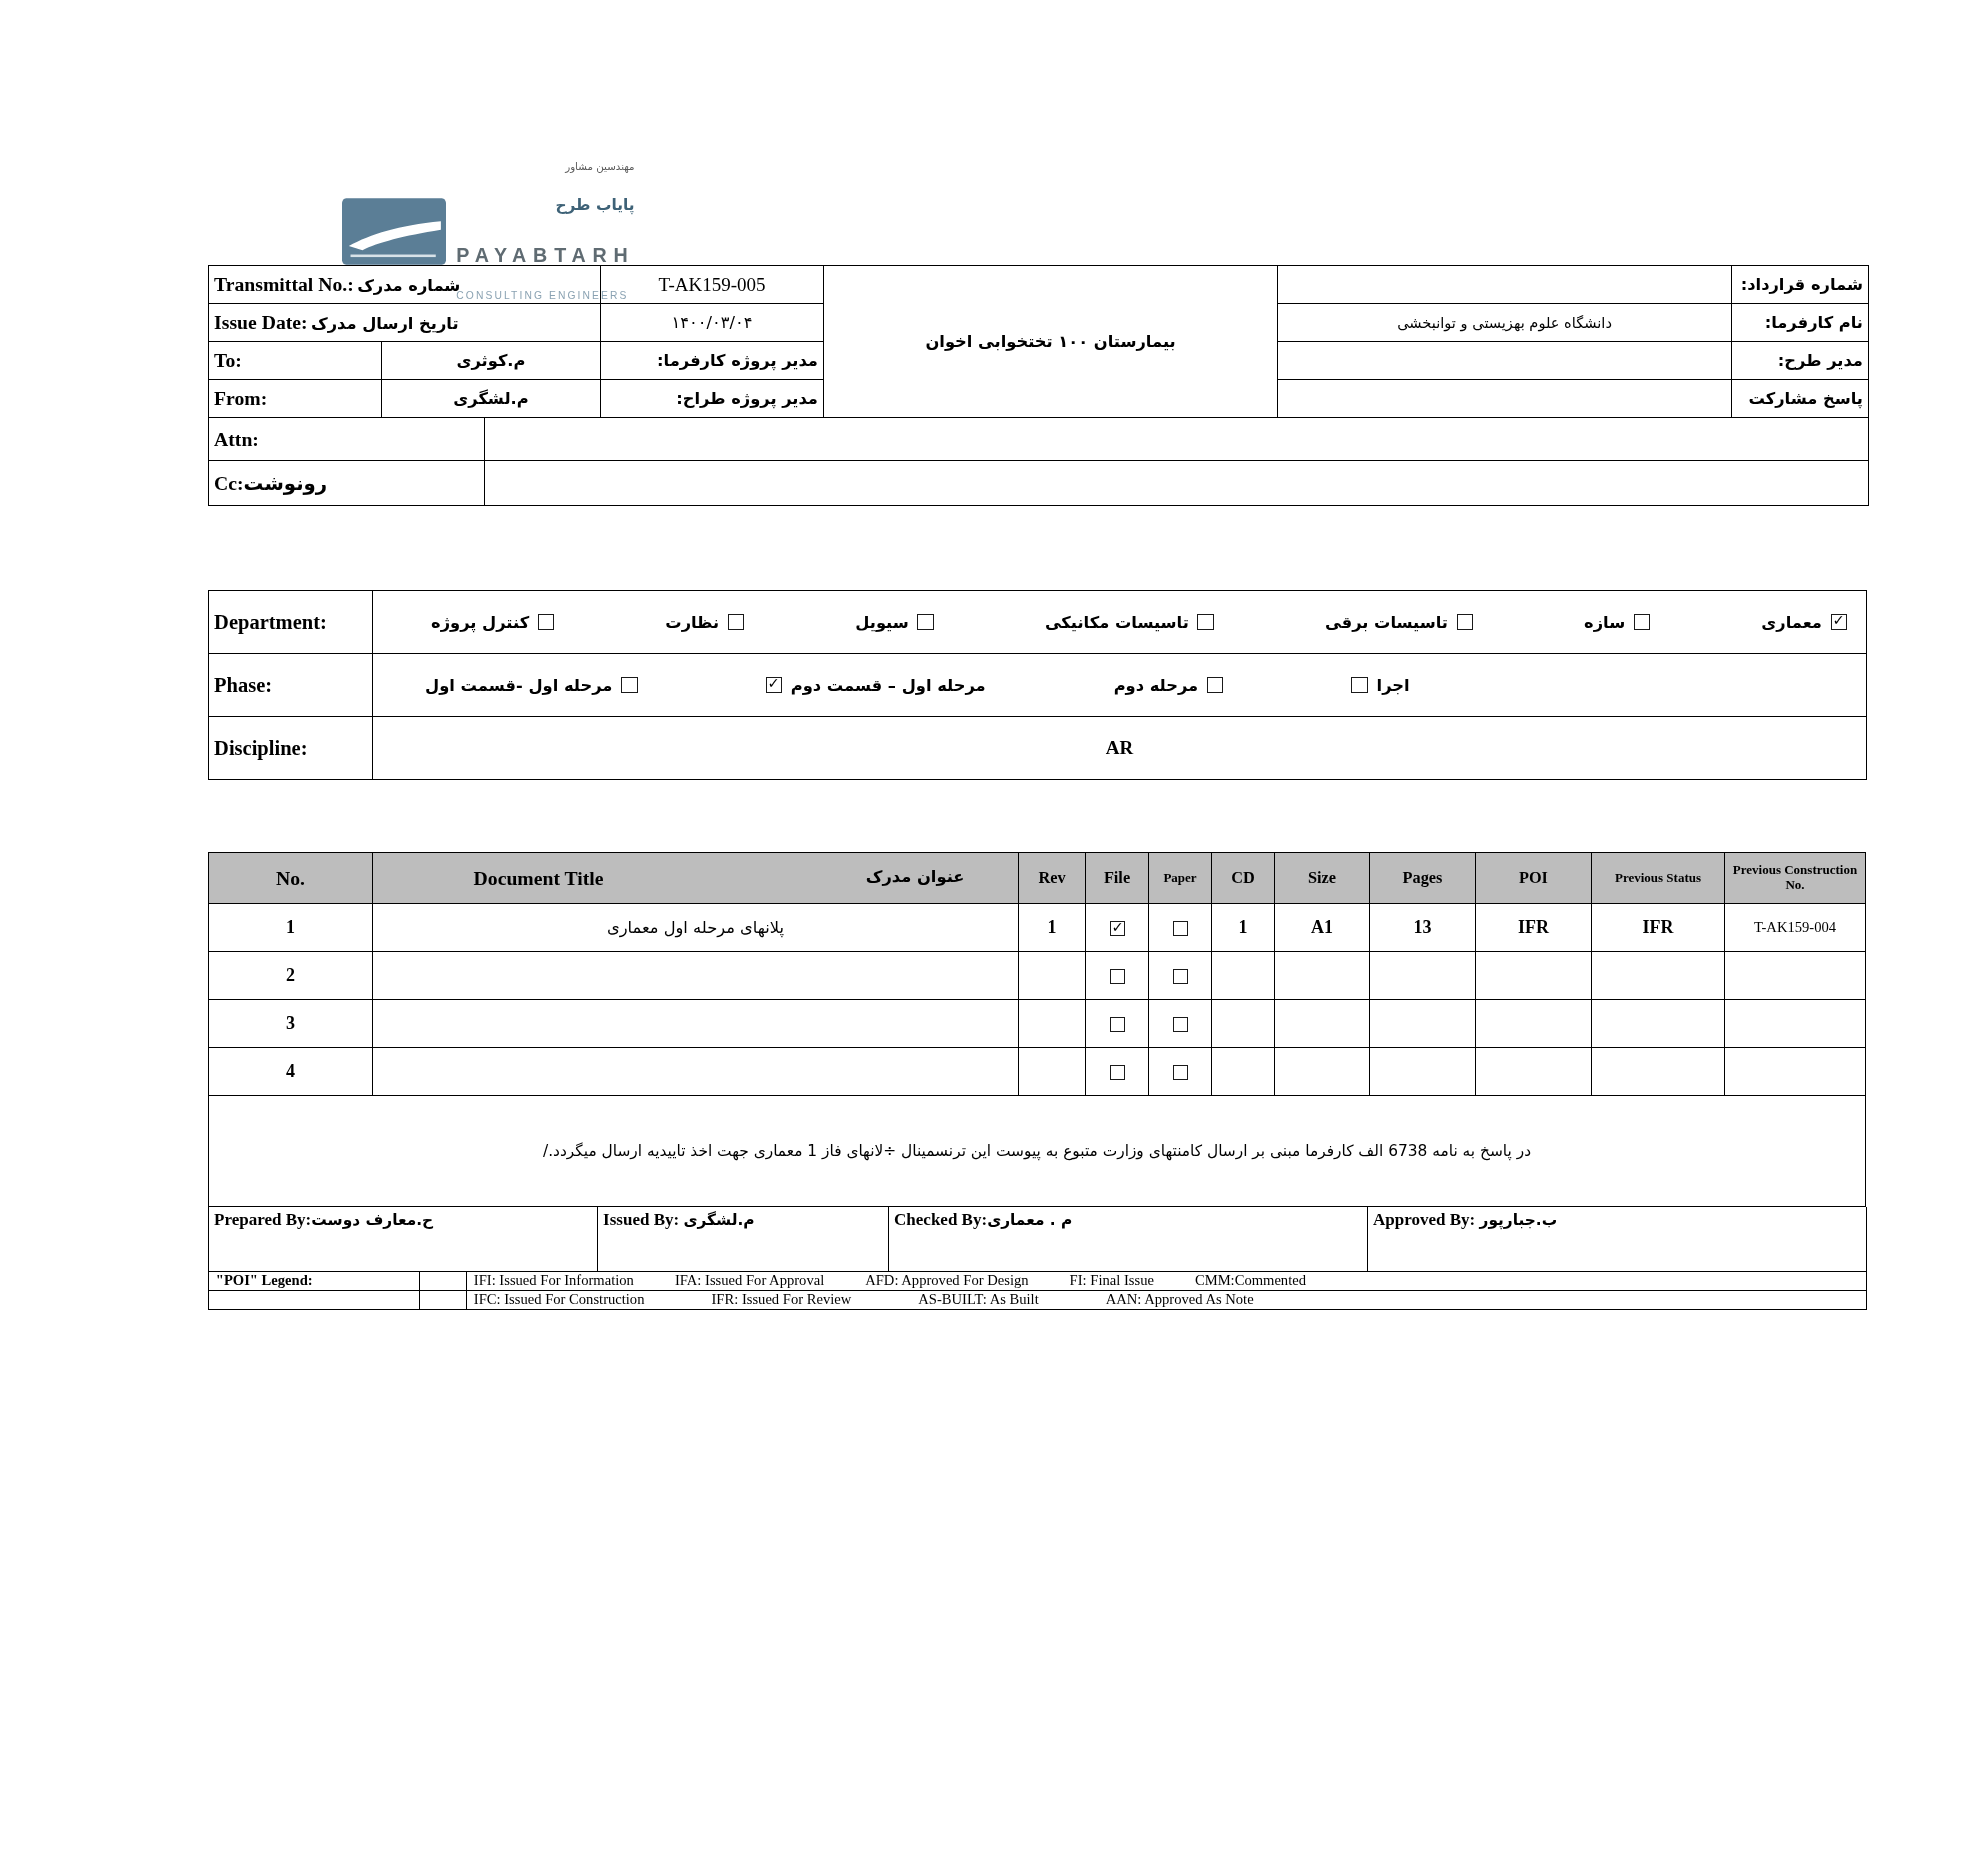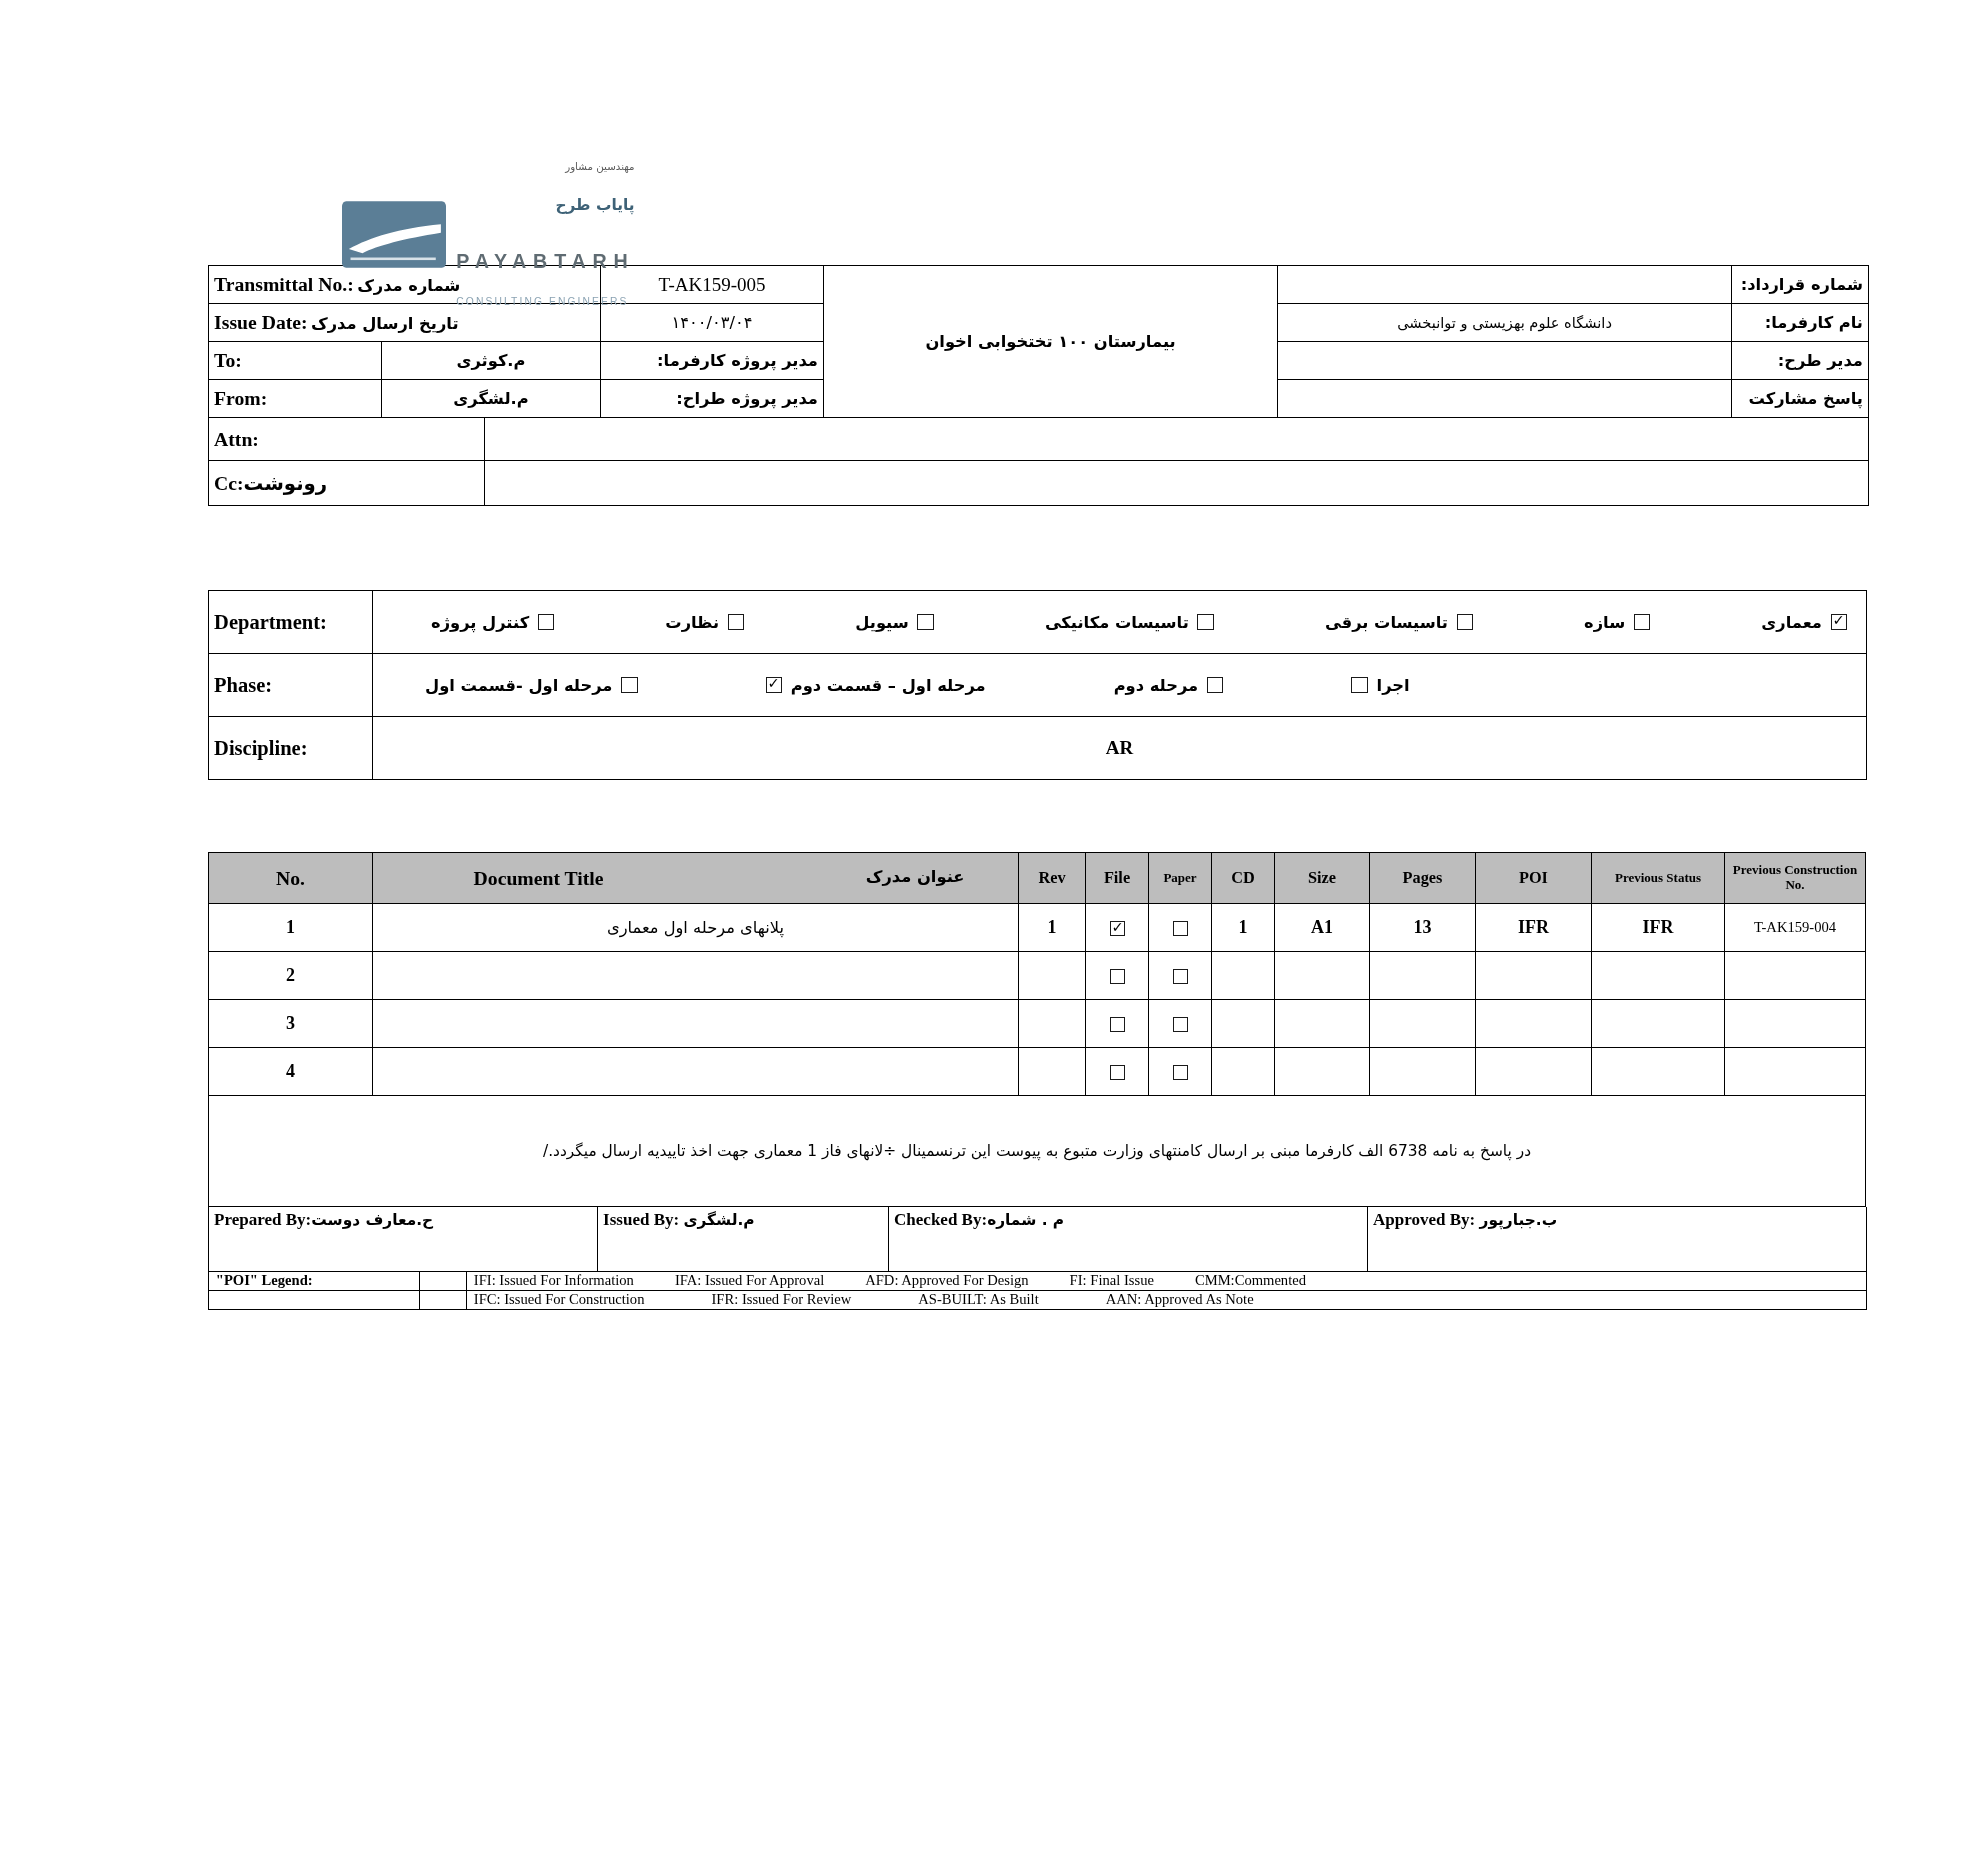--- a/index.html
+++ b/index.html
@@ -11,21 +11,21 @@
   }
   .content { position:relative; margin-left:208px; width:1658px; }
 
   
   .top { position:relative; height:265px; }
   .logo { position:absolute; left:134px; top:161px; display:flex; gap:10.3px; align-items:center; }
   .logo-box { width:104px; height:67px; border-radius:4.3px; overflow:hidden; flex:0 0 auto; }
   .logo-text { display:flex; flex-direction:column; line-height:1.15;gap:24px; }
   .logo-tagline-sm { font-family:"DejaVu Sans",sans-serif; font-size:10.3px; color:#5a5a5a; direction:rtl; }
   .logo-tagline { font-family:"DejaVu Sans",sans-serif; font-size:15.4px; font-weight:bold; color:#3e6277; direction:rtl; }
-  .logo-brand { font-family:"Liberation Sans",sans-serif; font-size:19.7px; font-weight:bold; letter-spacing:6.8px; color:#5f6b72; margin-top:11px; }
+  .logo-brand { font-family:"Liberation Sans",sans-serif; font-size:19.7px; font-weight:bold; letter-spacing:6.8px; color:#5f6b72; margin-top:5px; }
   .logo-sub { font-family:"Liberation Sans",sans-serif; font-size:10.3px; letter-spacing:2.1px; color:#8aa2b2; }
   .doc-title { position:absolute; top:187px; left:0; width:100%; text-align:center; font-size:23px; font-weight:bold; }
 
   
   table { border-collapse:collapse; table-layout:fixed; width:1658px; }
   td, th { border:1.7px solid #000; overflow:hidden; padding:0 5.1px; }
   .b { font-weight:bold; }
   .c { text-align:center; }
   .r { text-align:right; }
   .en { font-size:19.7px; font-weight:bold; }
@@ -349,21 +349,21 @@
       </colgroup>
     <tbody>
         <tr>
       <td>
         <span>Prepared By:</span><span class="sig-fa" dir="rtl">ح.معارف دوست</span>
       </td>
       <td>
         <span>Issued By:</span> <span class="sig-fa" dir="rtl">م.لشگری</span>
       </td>
       <td>
-        <span>Checked By:</span><span class="sig-fa" dir="rtl">م . شماره</span>
+        <span>Checked By:</span><span class="sig-fa" dir="rtl">م . معماری</span>
       </td>
       <td>
         <span>Approved By:</span> <span class="sig-fa" dir="rtl">ب.جبارپور</span>
       </td>
     </tr>
   </tbody>
     </table>
 
   <table class="legend-table">
     <colgroup>

